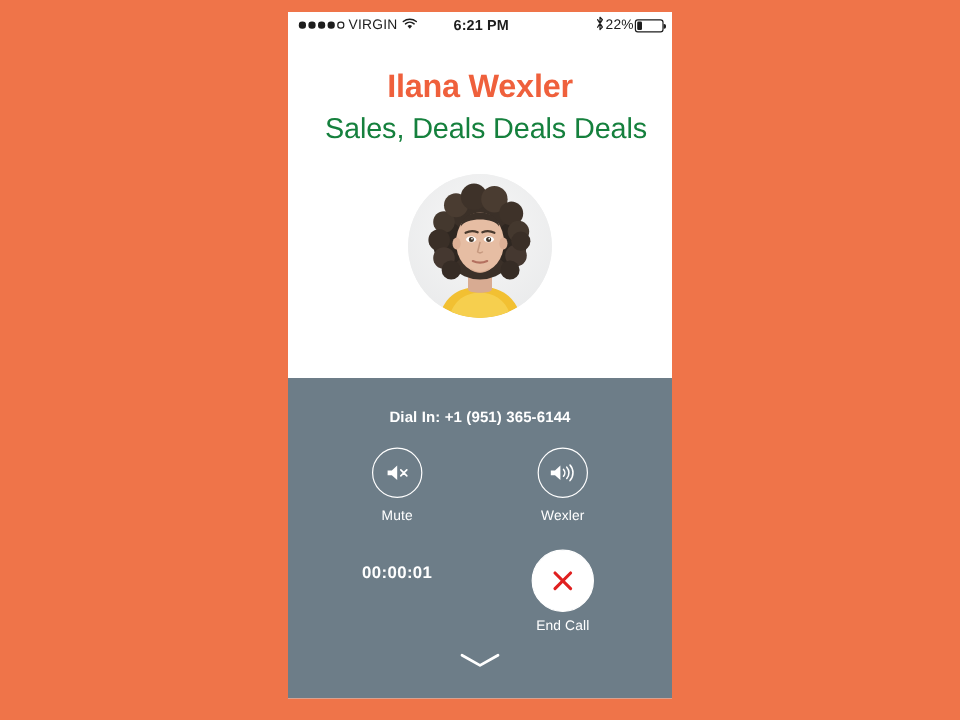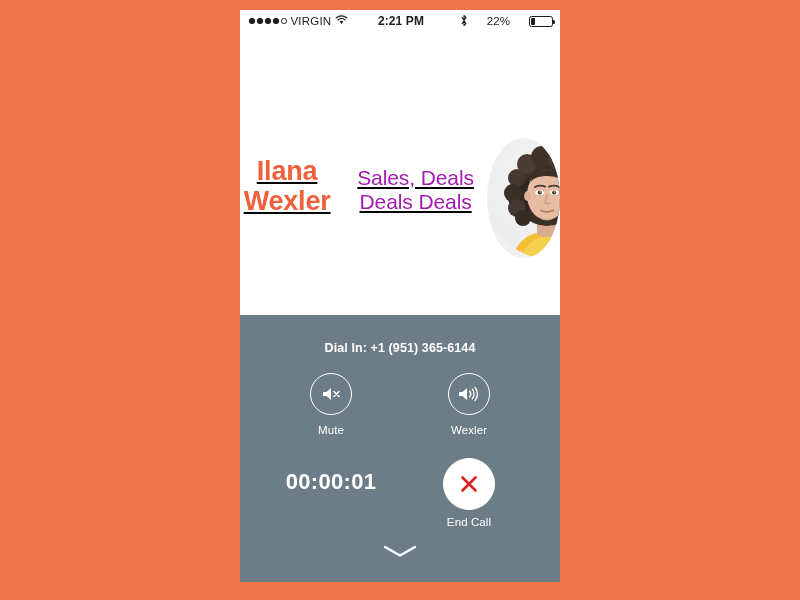--- a/index.html
+++ b/index.html
@@ -40,21 +40,21 @@
     font-size: 11.5px;
     color: #2b2b2b;
     background: #ffffff;
   }
   .sb-left, .sb-right {
     display: flex;
     align-items: center;
     flex: 1 1 0;
     gap: 4px;
   }
-  .sb-right { justify-content: flex-end; gap: 19px; }
+  .sb-right { justify-content: flex-end; gap: 1px; }
   .sb-center {
     flex: 0 0 auto;
     font-weight: 600;
     letter-spacing: 0.1px;
     font-size: 12px;
     color: #1d1d1d;
   }
   .signal-dots {
     display: flex;
     align-items: center;
@@ -108,39 +108,38 @@
     height: 100%;
     background: #1d1d1d;
     border-radius: 1px;
   }
 
   
   .contact-panel {
     flex: 0 0 283px;
     background: #ffffff;
     display: flex;
-    flex-direction: row;
+    flex-direction: column;
     align-items: center;
     padding-top: 26px;
     box-sizing: border-box;
-    text-decoration: underline;
   }
   .contact-name {
     font-size: 27px;
     font-weight: bold;
     color: #ef603c;
     letter-spacing: -0.2px;
     line-height: 1.1;
     margin: 0;
     text-align: center;
   }
   .contact-subtitle {
-    font-size: 21px;
+    font-size: 24px;
     font-weight: normal;
-    color: #a21caf;
+    color: #15803d;
     letter-spacing: -0.1px;
     margin: 6px 0 0 10px;
     text-align: center;
   }
 
   
   .avatar-wrap {
     margin-top: 23px;
     width: 120px;
     height: 120px;
@@ -209,21 +208,21 @@
     font-size: 11.5px;
     color: #ffffff;
     letter-spacing: 0.1px;
     text-align: center;
     white-space: nowrap;
   }
   .ctrl.timer-slot {
     justify-content: center;
   }
   .timer-text {
-    font-size: 22px;
+    font-size: 14px;
     font-weight: bold;
     color: #ffffff;
     letter-spacing: 0.3px;
     margin-top: 11px;
   }
   .ctrl.endcall .ctrl-label { margin-top: 6px; }
 
   
   .chevron-wrap {
     position: absolute;
@@ -251,21 +250,21 @@
         </span>
       <span class="carrier">VIRGIN</span>
       <span class="wifi-icon">
         <svg width="13" height="10" viewBox="0 0 13 10">
           <path d="M6.5 8.9 L4.6 6.6 a3 3 0 0 1 3.8 0 Z" fill="#1d1d1d"></path>
           <path d="M2.9 4.9 a5.6 5.6 0 0 1 7.2 0" stroke="#1d1d1d" stroke-width="1.25" fill="none" stroke-linecap="round"></path>
           <path d="M1.1 2.9 a8.6 8.6 0 0 1 10.8 0" stroke="#1d1d1d" stroke-width="1.25" fill="none" stroke-linecap="round"></path>
         </svg>
       </span>
     </div>
-    <div class="sb-center">2:21 PM</div>
+    <div class="sb-center">6:21 PM</div>
     <div class="sb-right">
       <span class="bt-icon">
         <svg width="8" height="13" viewBox="0 0 8 13">
           <path d="M2 3.3 L6 9.6 L4 11.6 L4 1.4 L6 3.4 L2 9.7" stroke="#1d1d1d" stroke-width="1.05" fill="none" stroke-linejoin="round" stroke-linecap="round"></path>
         </svg>
       </span>
       <span class="batt-pct">22%</span>
       <span class="battery">
         <span class="fill" style="width:22%"></span>
       </span>

